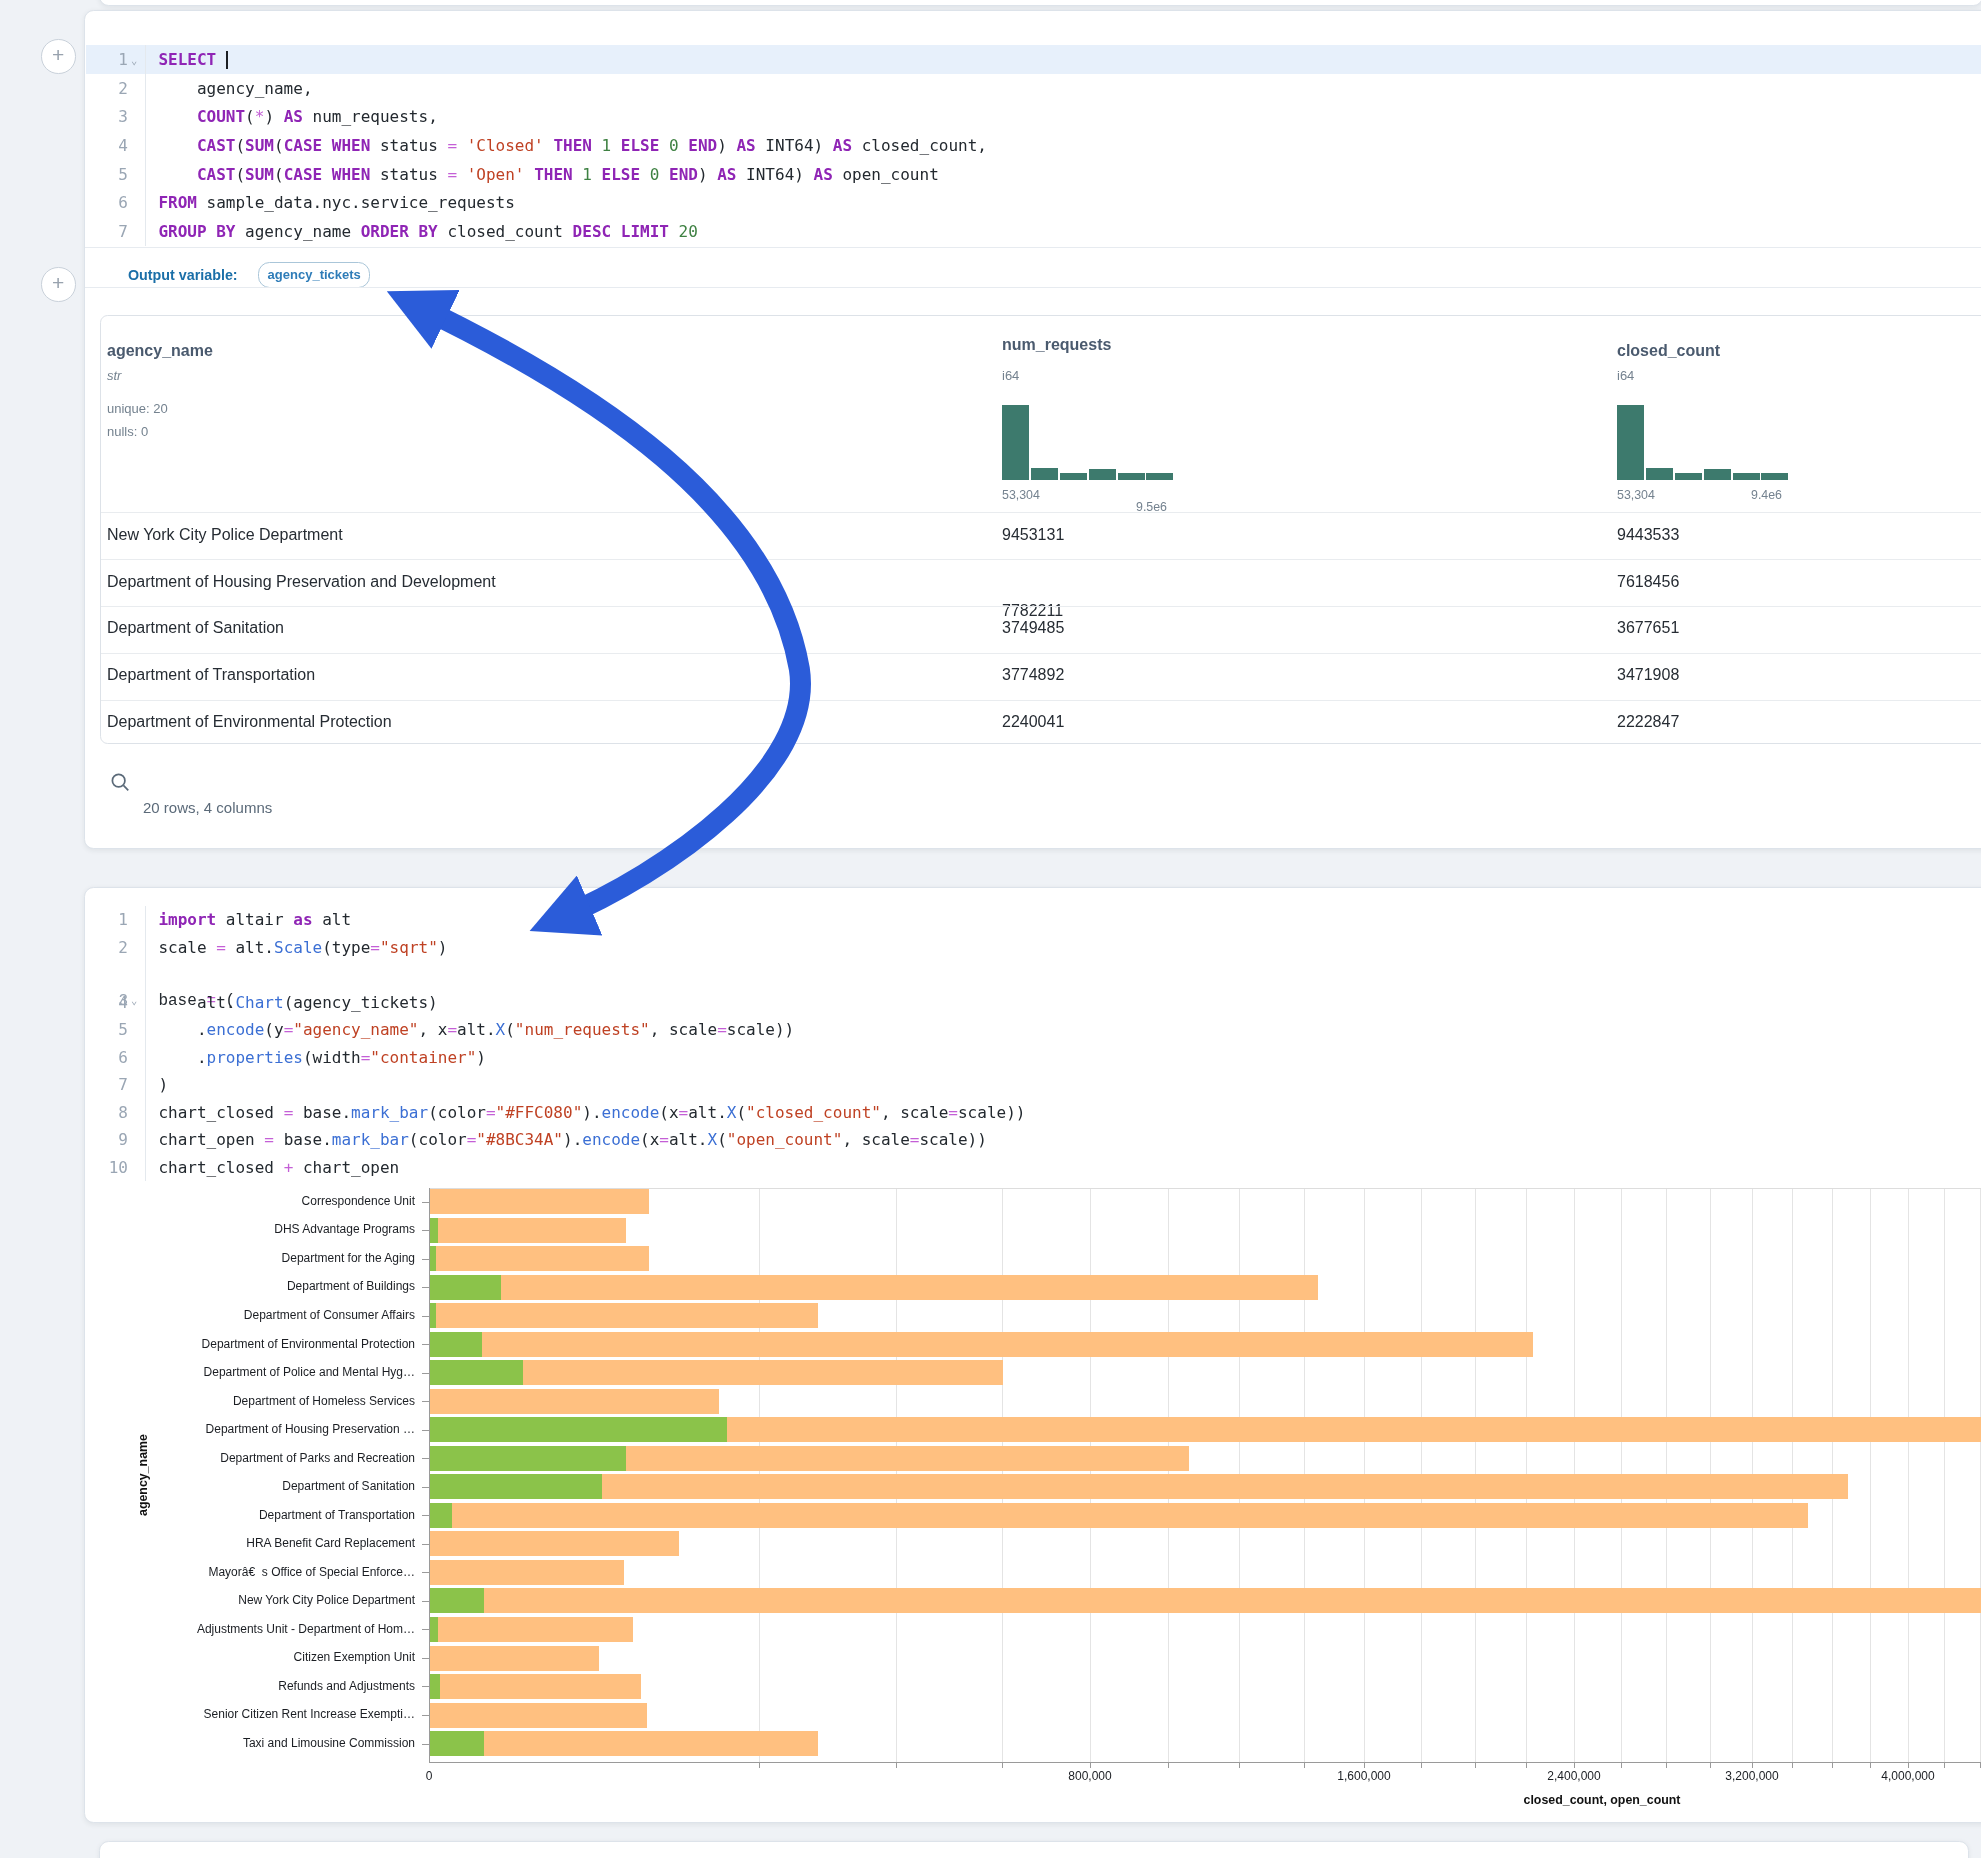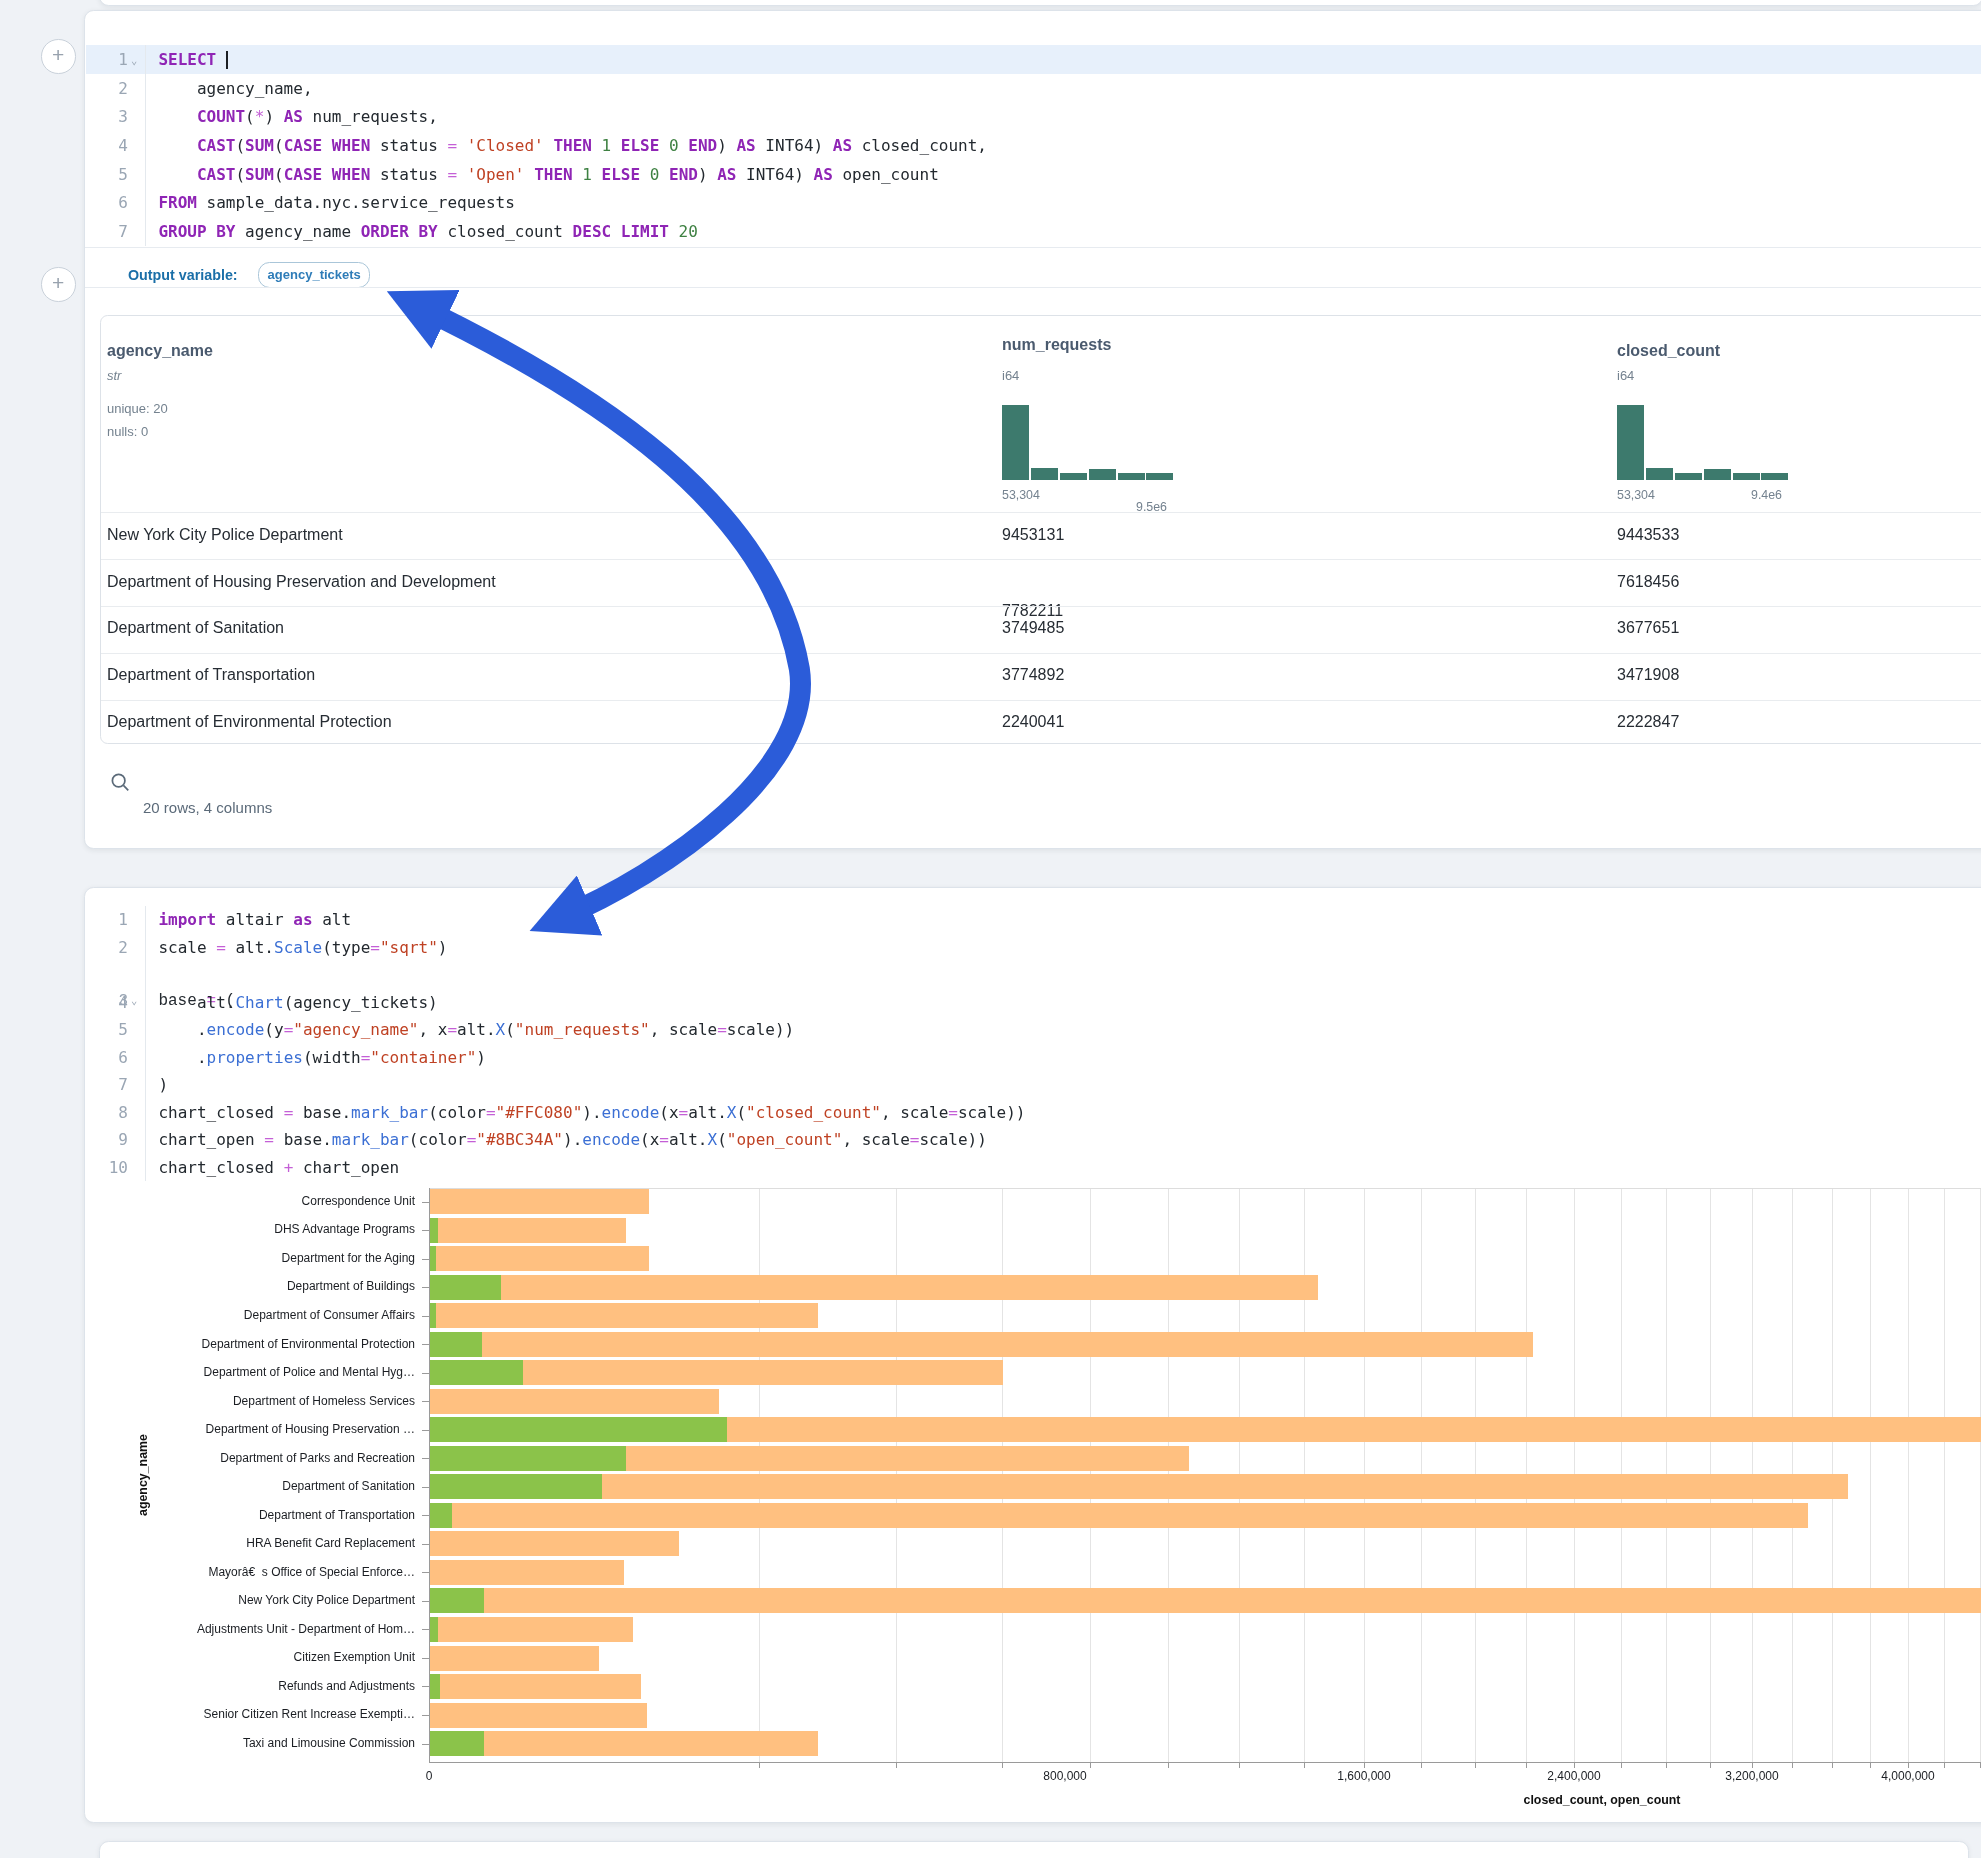--- a/index.html
+++ b/index.html
@@ -190,21 +190,21 @@
       <div class="grid-v" style="left: 1908px; top: 1188px; height: 574px;"></div>
       <div class="xtickm" style="left: 1908px; top: 1762px;"></div>
       <div class="grid-v" style="left: 1944px; top: 1188px; height: 574px;"></div>
       <div class="xtickm" style="left: 1944px; top: 1762px;"></div>
       <div class="grid-v" style="left: 1980px; top: 1188px; height: 574px;"></div>
       <div class="xtickm" style="left: 1980px; top: 1762px;"></div>
       <div class="chart-el" style="left: 429px; top: 1188px; width: 1553px; height: 1px; background: rgb(221, 221, 221);"></div>
       <div class="chart-el" style="left: 429px; top: 1188px; width: 1px; height: 574px; background: rgb(154, 154, 154);"></div>
       <div class="chart-el" style="left: 429px; top: 1762px; width: 1553px; height: 1px; background: rgb(154, 154, 154);"></div>
       <div class="xticklab" style="left: 429px; top: 1769px;">0</div>
-      <div class="xticklab" style="left: 1065px; top: 1769px;">800,000</div>
+      <div class="xticklab" style="left: 1090px; top: 1769px;">800,000</div>
       <div class="xticklab" style="left: 1364px; top: 1769px;">1,600,000</div>
       <div class="xticklab" style="left: 1574px; top: 1769px;">2,400,000</div>
       <div class="xticklab" style="left: 1752px; top: 1769px;">3,200,000</div>
       <div class="xticklab" style="left: 1908px; top: 1769px;">4,000,000</div>
       <div class="ylab" style="left: 57px; width: 358px; top: 1194px;">Correspondence Unit</div>
       <div class="ytick" style="left: 422px; top: 1202px;"></div>
       <div class="bar" style="left: 430px; top: 1189px; height: 25px; width: 219px; background: rgb(255, 192, 128);"></div>
       <div class="ylab" style="left: 57px; width: 358px; top: 1222px;">DHS Advantage Programs</div>
       <div class="ytick" style="left: 422px; top: 1230px;"></div>
       <div class="bar" style="left: 430px; top: 1218px; height: 25px; width: 196px; background: rgb(255, 192, 128);"></div>

